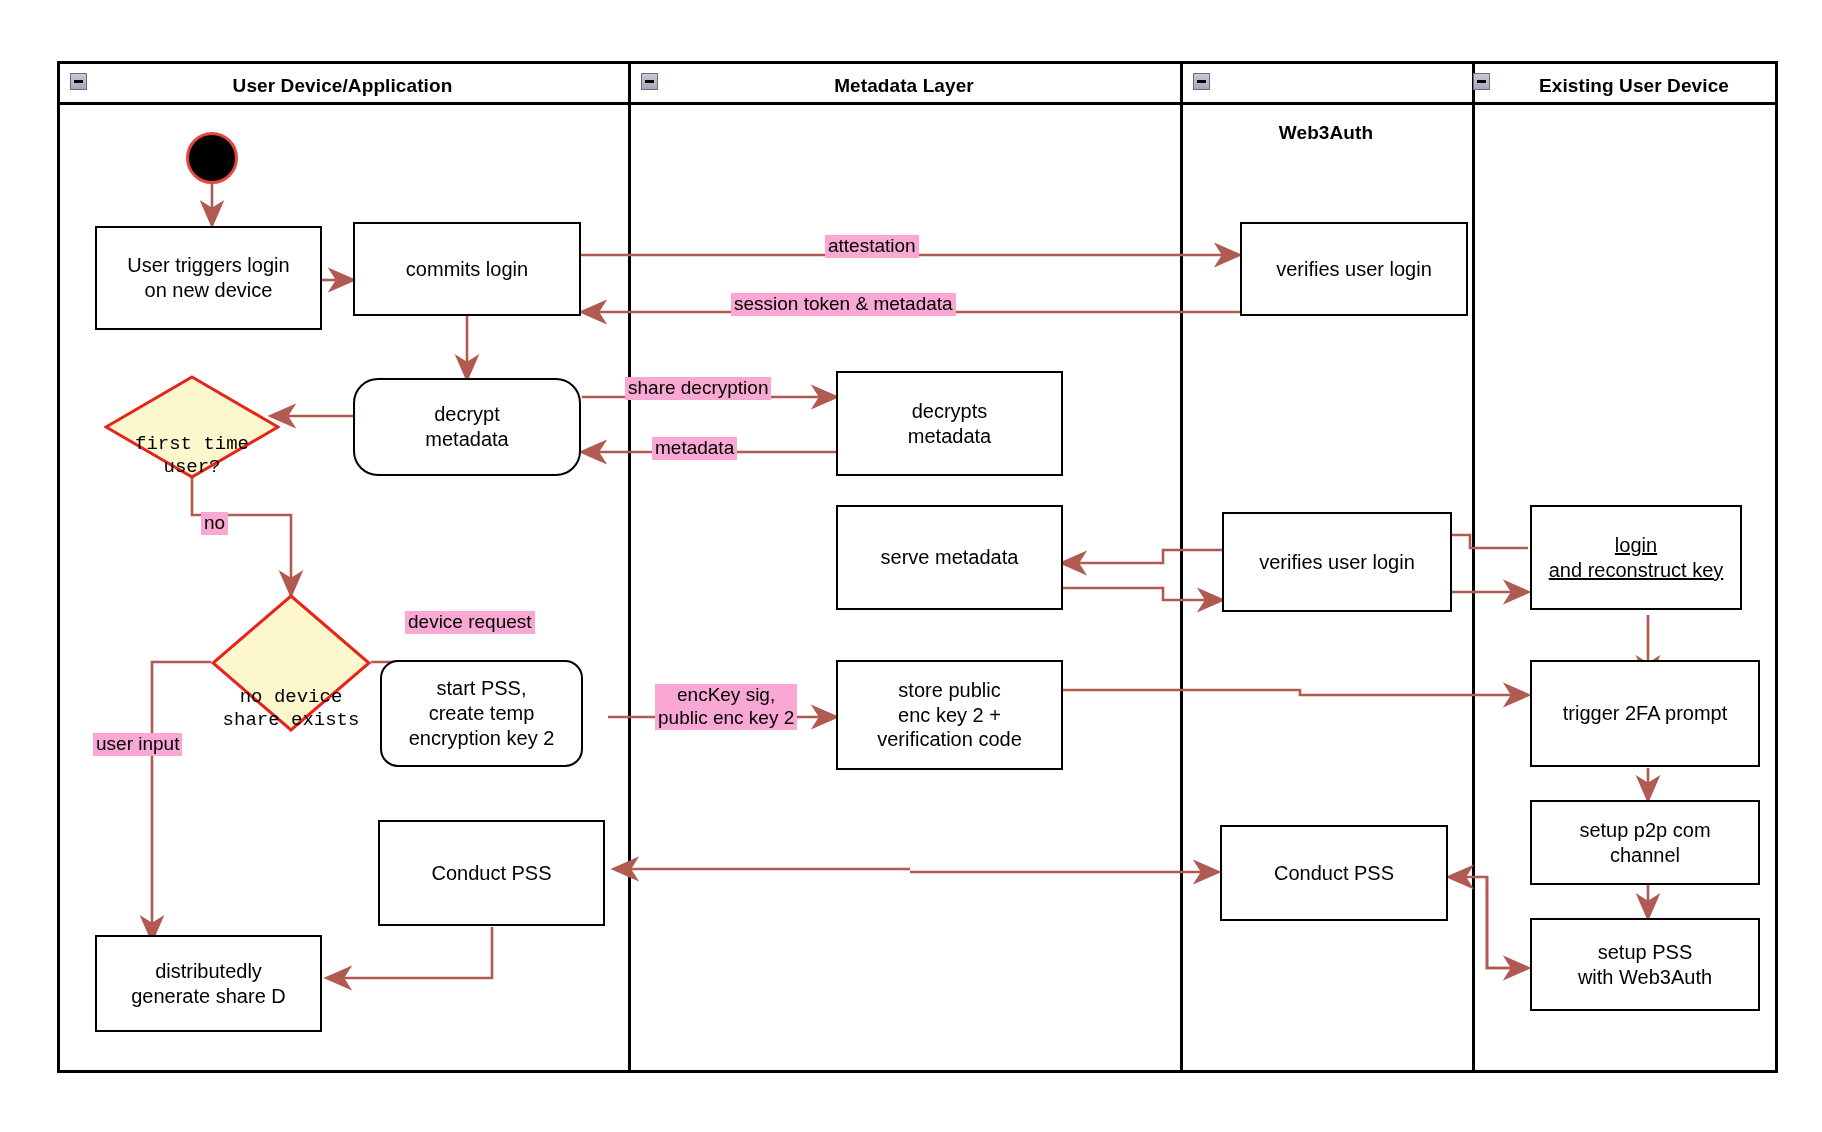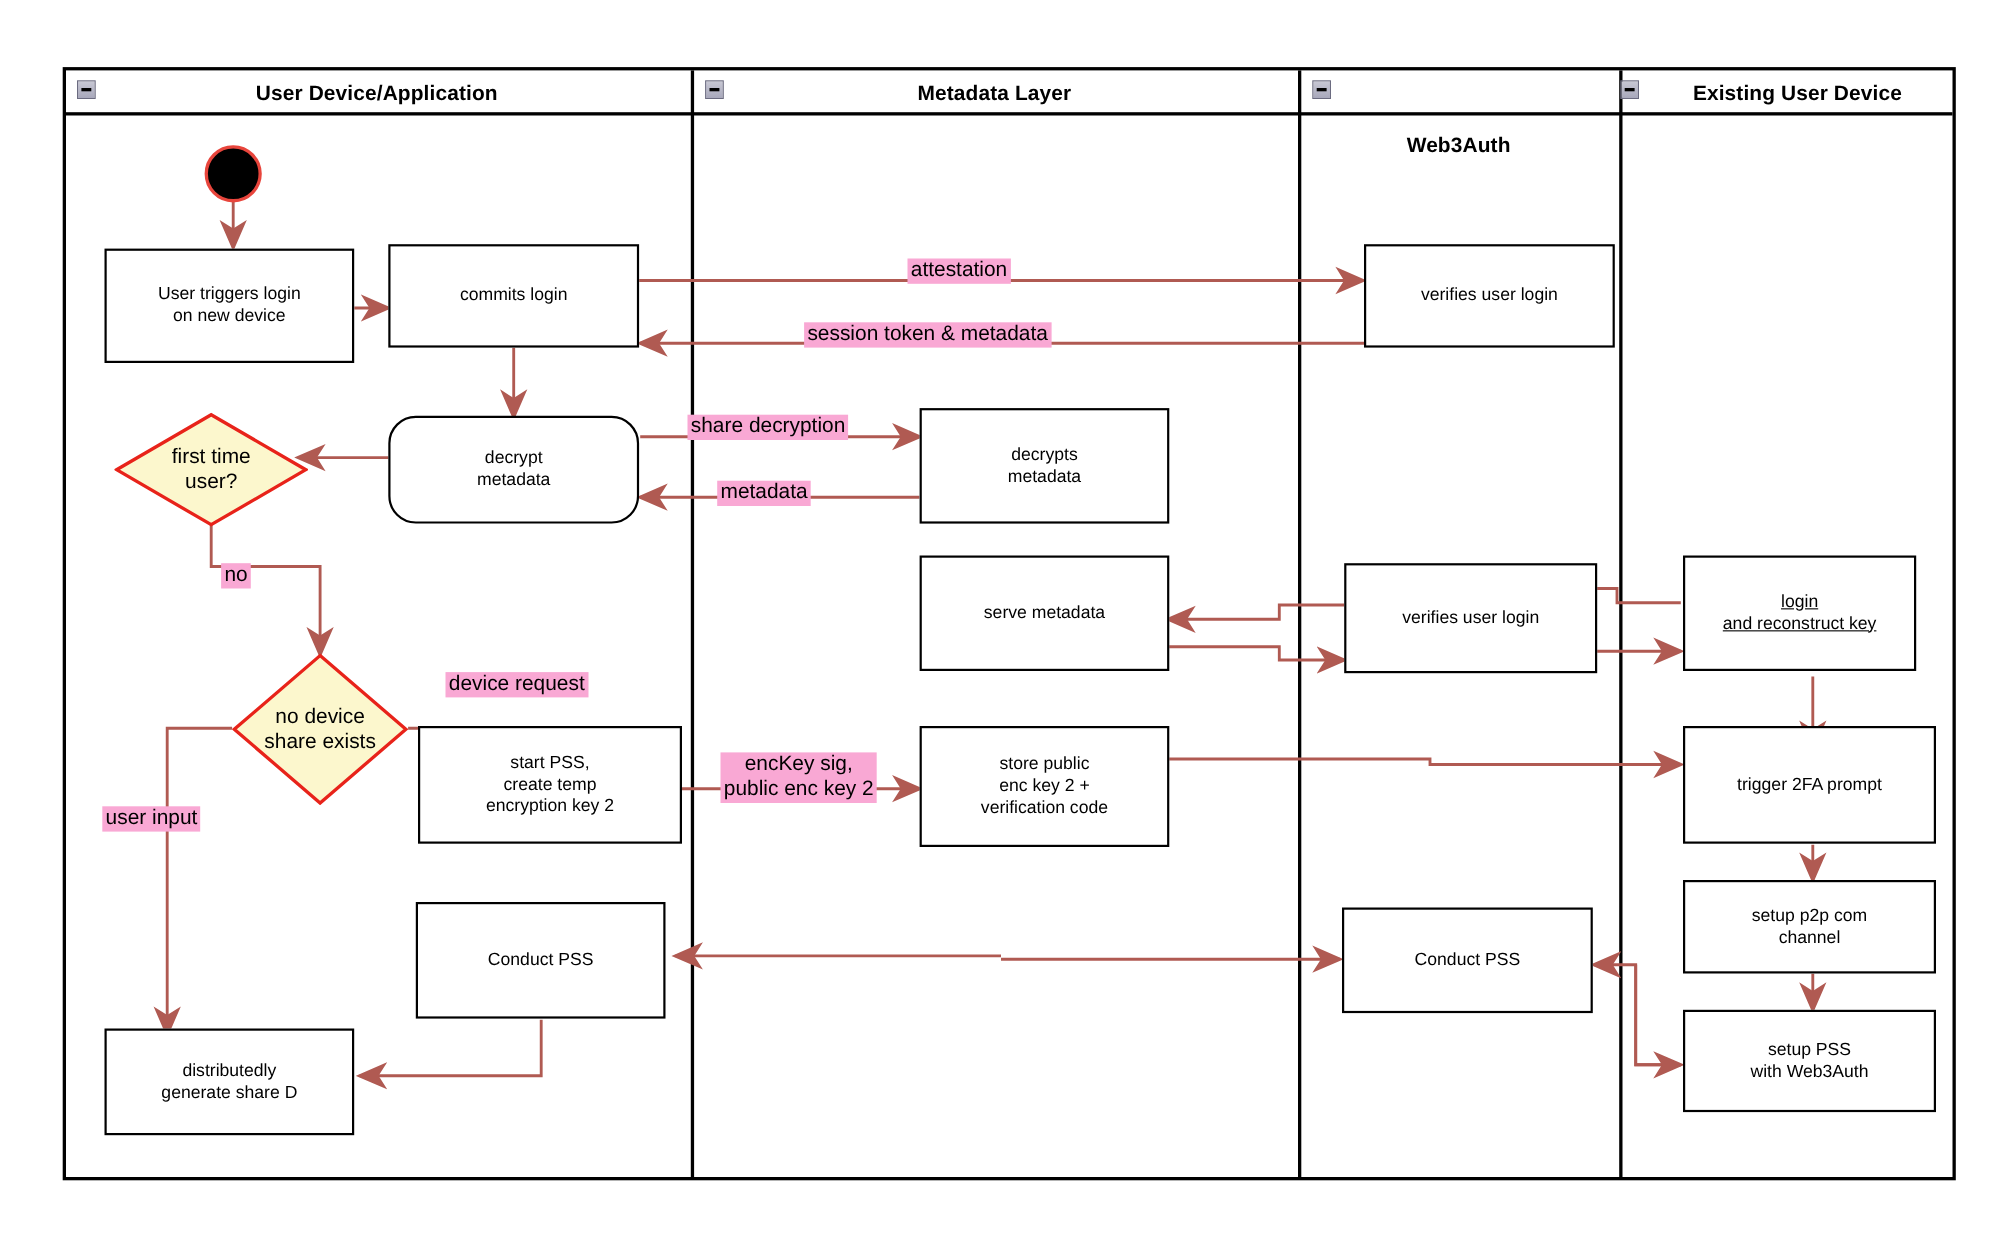--- a/index.html
+++ b/index.html
@@ -79,32 +79,33 @@
   
   .node {
     position: absolute;
     box-sizing: border-box;
     border: 2.5px solid #000000;
     background: #ffffff;
     display: flex;
     align-items: center;
     justify-content: center;
     text-align: center;
-    font-size: 16px;
+    font-size: 20px;
     line-height: 1.24;
     color: #000000;
     padding: 2px 6px;
     white-space: pre-line;
   }
   
   .decision {
     position: absolute;
     display: flex;
-    align-items: center;
+    align-items: flex-end;
     justify-content: center;
+    font-family: Liberation Mono, monospace;
   }
   .decision svg {
     position: absolute;
     left: 0;
     top: 0;
   }
   .decision .dtext {
     position: relative;
     text-align: center;
     font-size: 19px;
@@ -236,21 +237,21 @@
   <div class="start-node" style="left:186px; top:132px; width:52px; height:52px;"></div>
 
   <div class="node" style="left:95px;  top:226px; width:227px; height:104px;">User triggers login
 on new device</div>
 
   <div class="node" style="left:353px; top:222px; width:228px; height:94px;">commits login</div>
 
   <div class="node" style="left:353px; top:378px; width:228px; height:98px;border-radius:25px;">decrypt
 metadata</div>
 
-  <div class="node" style="left:380px; top:660px; width:240px; height:107px;">start PSS,
+  <div class="node" style="left:380px; top:660px; width:203px; height:107px;border-radius:18px;">start PSS,
 create temp
 encryption key 2</div>
 
   <div class="node" style="left:378px; top:820px; width:227px; height:106px;">Conduct PSS</div>
 
   <div class="node" style="left:95px;  top:935px; width:227px; height:97px;">distributedly
 generate share D</div>
 
   <div class="node" style="left:836px; top:371px; width:227px; height:105px;">decrypts
 metadata</div>

